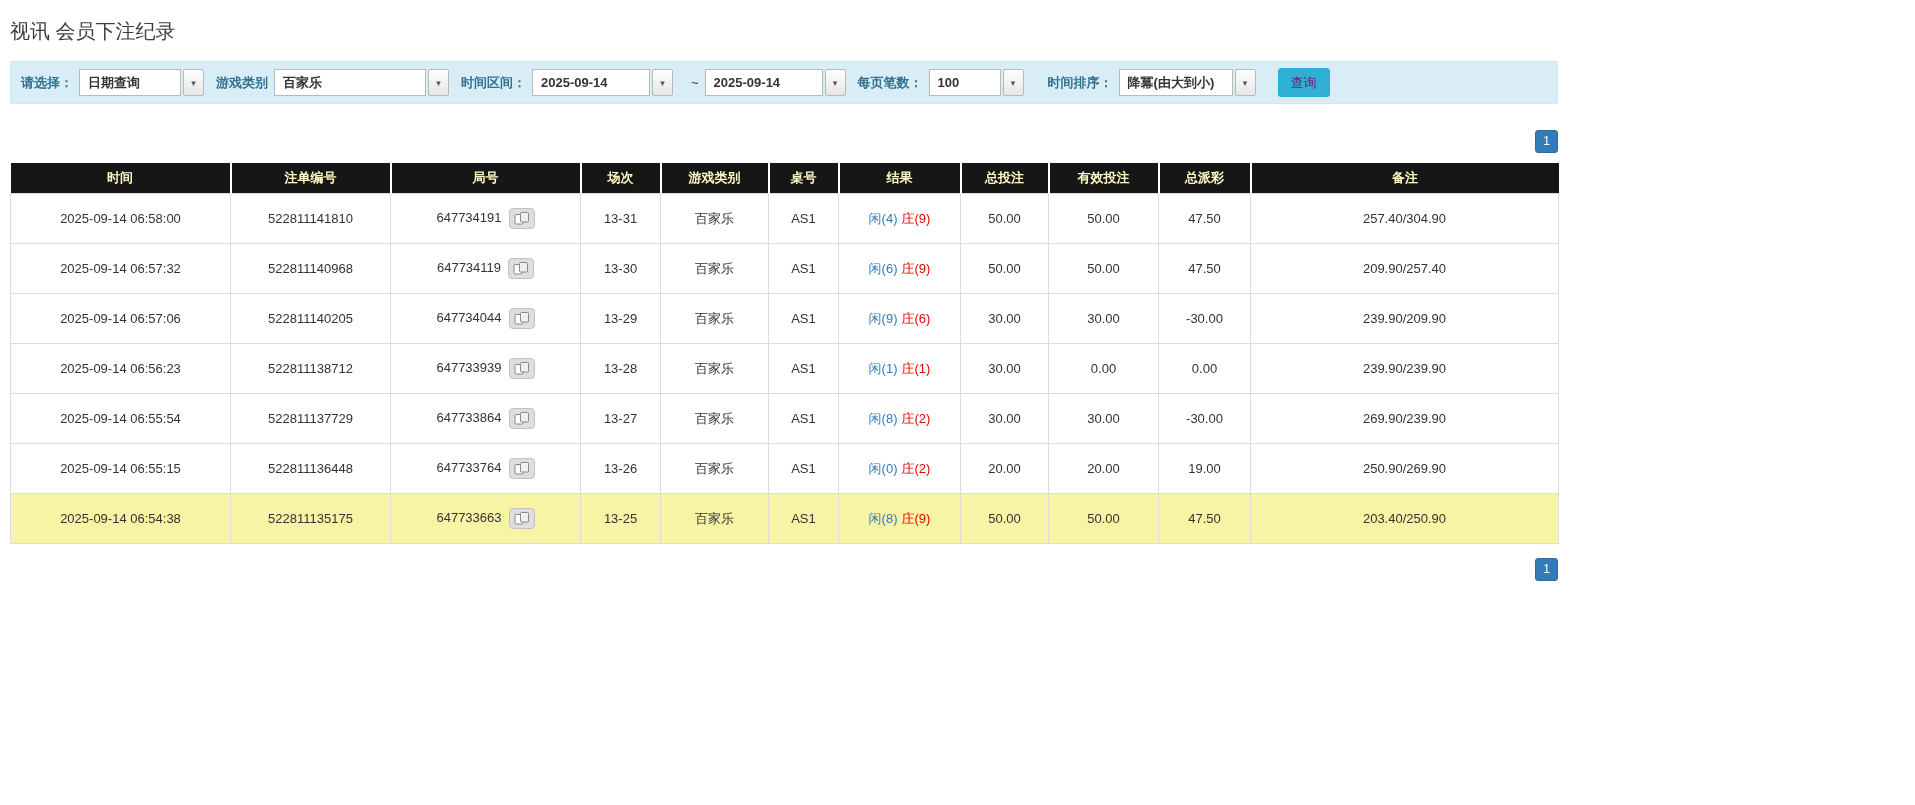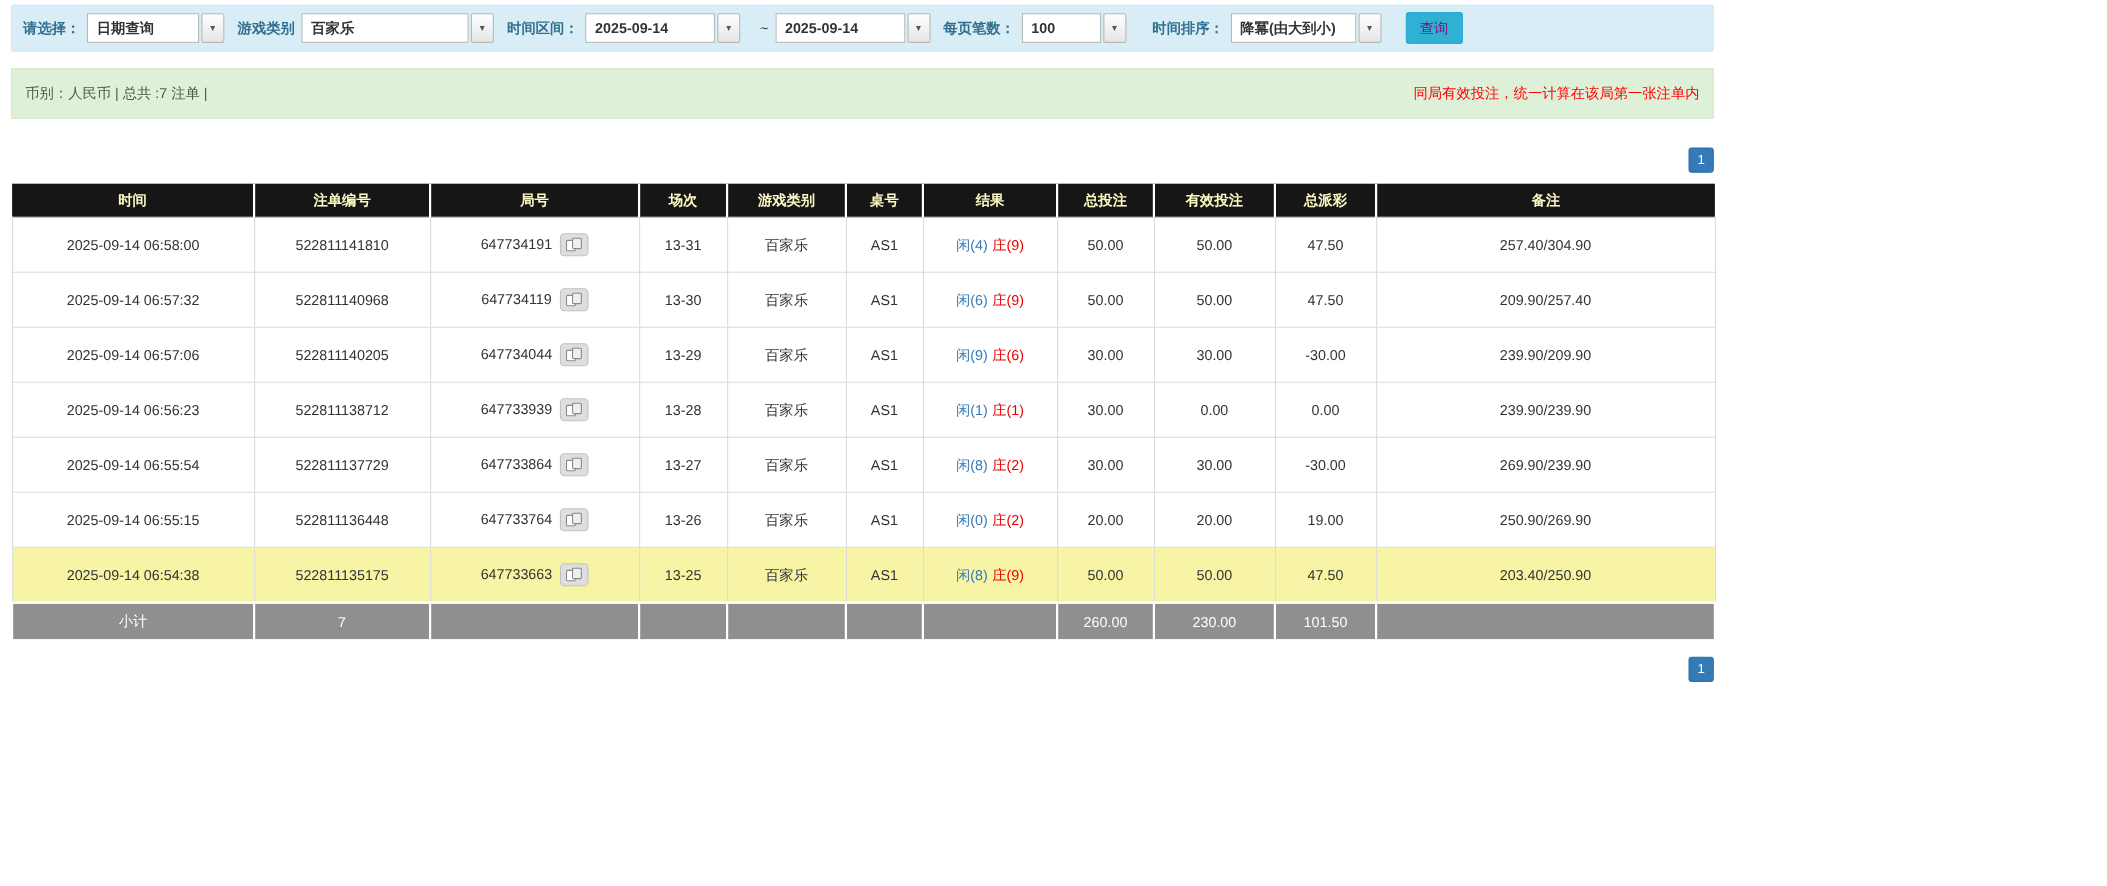--- a/index.html
+++ b/index.html
@@ -116,20 +116,21 @@
     border: 2px solid #fff;
     padding: 7px 4px;
     font-size: 13px;
   }
 </style>
 </head>
 <body>
 
 <div class="page">
 
+  <h1 class="page-title">视讯 会员下注纪录</h1>
 
   <div class="filter-bar">
     <span class="flabel">请选择：</span>
     <span class="combo w-select">
       <span class="combo-value">日期查询</span>
       <span class="combo-arrow">▾</span>
     </span>
 
     <span class="flabel">游戏类别</span>
     <span class="combo w-game">
@@ -156,24 +157,20 @@
 
     <span class="flabel" style="margin-left:12px;">时间排序：</span>
     <span class="combo w-sort">
       <span class="combo-value">降冪(由大到小)</span>
       <span class="combo-arrow">▾</span>
     </span>
 
     <button class="search-btn">查询</button>
   </div>
 
-  <div class="info-bar">
-    <span class="info-left">币别：人民币 | 总共 :7 注单 |</span>
-    <span class="info-right">同局有效投注，统一计算在该局第一张注单内</span>
-  </div>
 
   <div class="pager top">
     <button class="page-btn">1</button>
   </div>
 
   <table class="bets">
     <colgroup>
       <col style="width:220px">
         <col style="width:160px">
         <col style="width:190px">
@@ -351,33 +348,20 @@
     <td class="result-cell">
       <span class="player">闲(8)</span><span class="banker">庄(9)</span>
     </td>
     <td class="bet-link">50.00</td>
     <td>50.00</td>
     <td class="payout">47.50</td>
     <td>203.40/250.90</td>
   </tr>
       </tbody>
     <tbody class="summary">
-      <tr>
-        <td>小计</td>
-        <td>7</td>
-        <td></td>
-        <td></td>
-        <td></td>
-        <td></td>
-        <td></td>
-        <td>260.00</td>
-        <td>230.00</td>
-        <td>101.50</td>
-        <td></td>
-      </tr>
     </tbody>
   </table>
 
   <div class="pager bottom">
     <button class="page-btn">1</button>
   </div>
 
 </div>
 
 </body></html>

